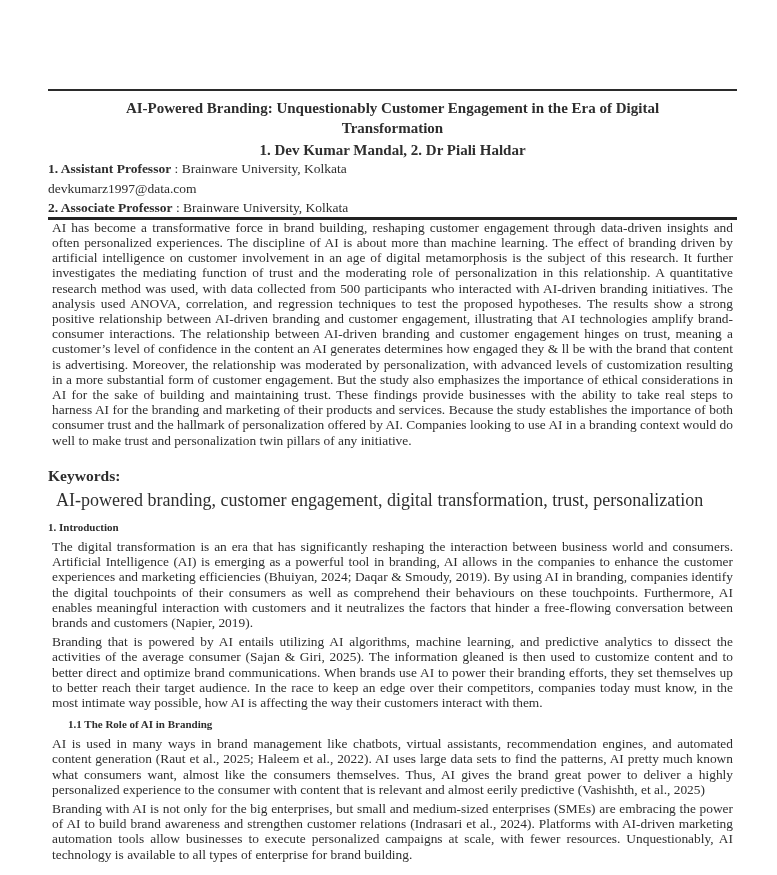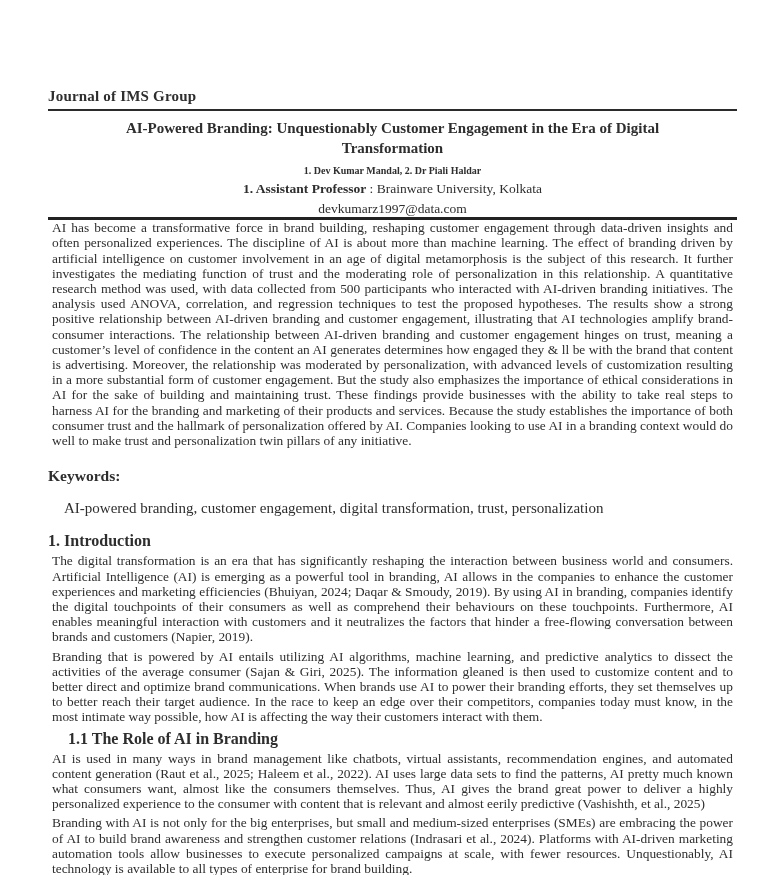--- a/index.html
+++ b/index.html
@@ -37,25 +37,24 @@
     text-align: center;
     font-weight: bold;
     font-size: 15px;
     line-height: 20px;
     padding: 0 40px;
   }
   .authors-line {
     margin-top: 4px;
     text-align: center;
     font-weight: bold;
-    font-size: 10px;
+    font-size: 15px;
     line-height: 17px;
   }
   .affil-block {
-    text-align: center;
     font-size: 13.5px;
   }
   .affil-line, .email-line {
     line-height: 19.6px;
   }
   .affil-role { font-weight: bold; }
   .rule-thick {
     border: 0;
     border-top: 3px solid #222222;
     margin: -1px 0 0 0;
@@ -72,55 +71,57 @@
     text-align: justify;
     margin: 4px;
   }
   .keywords-heading {
     margin-top: 19px;
     font-weight: bold;
     font-size: 15.5px;
     line-height: 18px;
   }
   .keywords-text {
-    font-size: 15px;
+    font-size: 18px;
     line-height: 15.2px;
-    margin: 16px;
+    margin: 8px;
   }
   .section-heading {
     margin-top: 10px;
     font-weight: bold;
-    font-size: 16px;
+    font-size: 11px;
     line-height: 18px;
   }
   .section-heading.sub {
     margin-top: 5px;
     margin-left: 20px;
   }
   .para { margin-top: 3px; }
   .para + .para { margin-top: 4px; }
   .para-tight { margin-top: 0px; }
 </style>
 </head>
 <body>
 
 <div class="page">
 
-  <div class="journal-header">Journal of IMS Group</div>
   <hr class="rule-thin">
 
   <div class="paper-title">AI-Powered Branding: Unquestionably Customer Engagement in the Era of Digital Transformation</div>
 
   <div class="authors-line">1. Dev Kumar Mandal, 2. Dr Piali Haldar</div>
 
   <div class="affil-block">
     <div class="affil-line">
       <span class="affil-role">1. Assistant Professor</span><span> : Brainware University, Kolkata</span>
     </div>
     <div class="email-line">devkumarz1997@data.com</div>
+    <div class="affil-line">
+      <span class="affil-role">2. Associate Professor</span><span> : Brainware University, Kolkata</span>
+    </div>
   </div>
 
   <hr class="rule-thick">
 
   <p class="body-text para-tight">AI has become a transformative force in brand building, reshaping customer engagement through data-driven insights and often personalized experiences. The discipline of AI is about more than machine learning. The effect of branding driven by artificial intelligence on customer involvement in an age of digital metamorphosis is the subject of this research. It further investigates the mediating function of trust and the moderating role of personalization in this relationship. A quantitative research method was used, with data collected from 500 participants who interacted with AI-driven branding initiatives. The analysis used ANOVA, correlation, and regression techniques to test the proposed hypotheses. The results show a strong positive relationship between AI-driven branding and customer engagement, illustrating that AI technologies amplify brand-consumer interactions. The relationship between AI-driven branding and customer engagement hinges on trust, meaning a customer’s level of confidence in the content an AI generates determines how engaged they &amp; ll be with the brand that content is advertising. Moreover, the relationship was moderated by personalization, with advanced levels of customization resulting in a more substantial form of customer engagement. But the study also emphasizes the importance of ethical considerations in AI for the sake of building and maintaining trust. These findings provide businesses with the ability to take real steps to harness AI for the branding and marketing of their products and services. Because the study establishes the importance of both consumer trust and the hallmark of personalization offered by AI. Companies looking to use AI in a branding context would do well to make trust and personalization twin pillars of any initiative.</p>
 
   <div class="keywords-heading">Keywords:</div>
   <p class="keywords-text">AI-powered branding, customer engagement, digital transformation, trust, personalization</p>
 
   <div class="section-heading">1. Introduction</div>

